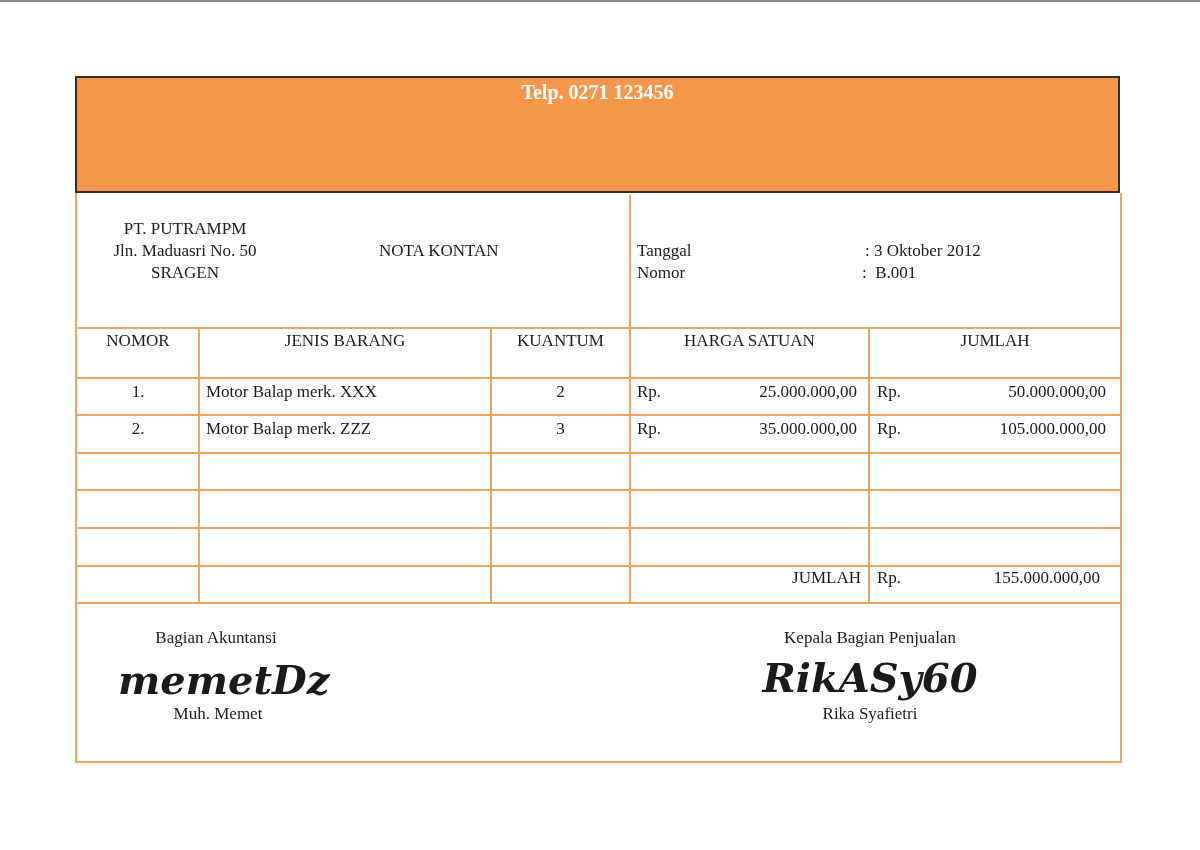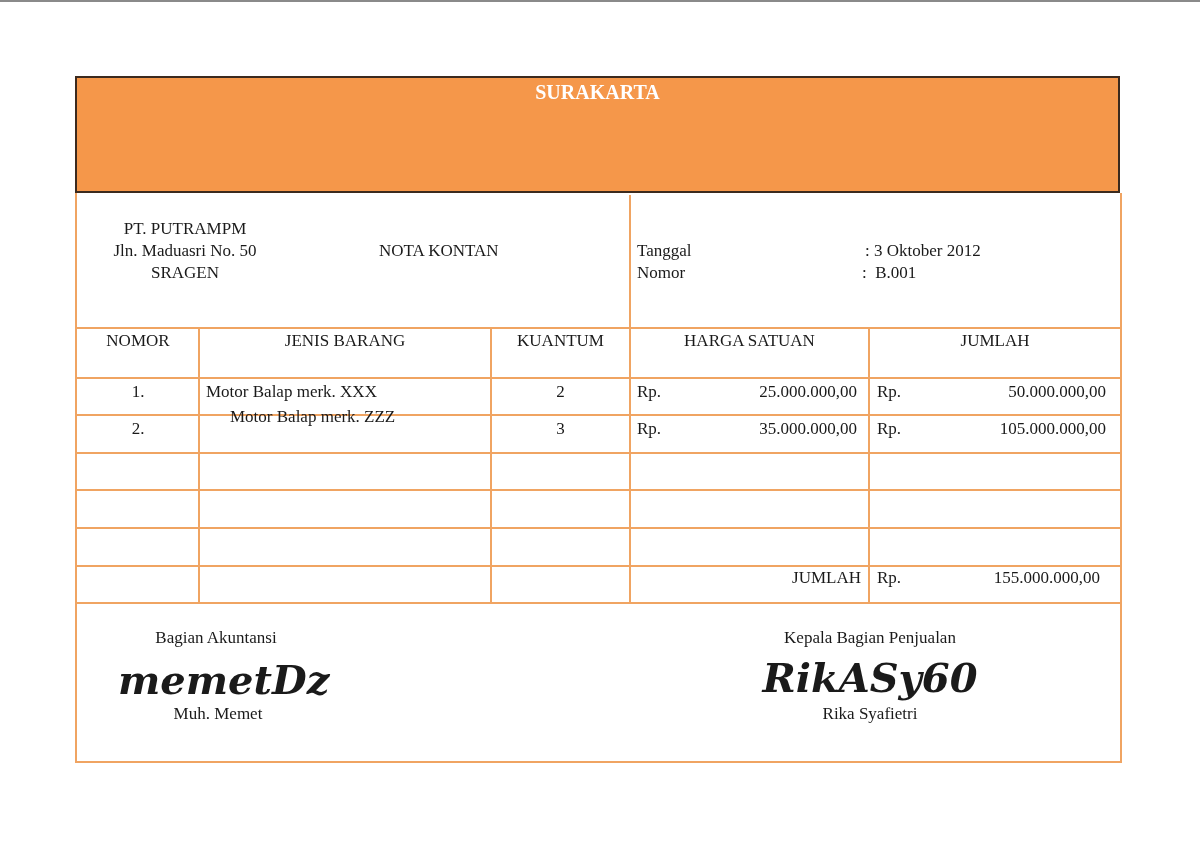--- a/index.html
+++ b/index.html
@@ -29,21 +29,21 @@
     position:absolute; white-space:nowrap; font-family:"DejaVu Serif", serif; font-style:italic;
     font-weight:bold; font-size:40px; letter-spacing:0px; text-align:center;
   }
 </style>
 </head>
 <body>
 
 <div class="topline"></div>
 
 <div class="header">
-  <div>SURAKARTA</div>
+  <div>Telp. 0271 123456</div>
 </div>
 
 <div class="frame"></div>
 
 <div class="vline" style="left:629px; top:195px; height:134px;"></div>
 
 <div class="hline" style="left:76px; top:327px; width:1045px;"></div>
 <div class="hline" style="left:76px; top:377px; width:1045px;"></div>
 <div class="hline" style="left:76px; top:414px; width:1045px;"></div>
 <div class="hline" style="left:76px; top:452px; width:1045px;"></div>
@@ -79,21 +79,21 @@
   <div class="t" style="left:206px; top:382px;">Motor Balap merk. XXX</div>
   <div class="t c" style="left:492px; top:382px; width:137px;">2</div>
   <div class="t" style="left:637px; top:382px;">Rp.</div>
   <div class="t r" style="left:660px; top:382px; width:197px;">25.000.000,00</div>
   <div class="t" style="left:877px; top:382px;">Rp.</div>
   <div class="t r" style="left:900px; top:382px; width:206px;">50.000.000,00</div>
 </div>
 
 <div>
   <div class="t b c" style="left:78px; top:419px; width:120px;">2.</div>
-  <div class="t" style="left:206px; top:407px;margin-left:24px;">Motor Balap merk. ZZZ</div>
+  <div class="t" style="left:206px; top:419px;">Motor Balap merk. ZZZ</div>
   <div class="t c" style="left:492px; top:419px; width:137px;">3</div>
   <div class="t" style="left:637px; top:419px;">Rp.</div>
   <div class="t r" style="left:660px; top:419px; width:197px;">35.000.000,00</div>
   <div class="t" style="left:877px; top:419px;">Rp.</div>
   <div class="t r" style="left:900px; top:419px; width:206px;">105.000.000,00</div>
 </div>
 
 <div class="t r" style="left:640px; top:568px; width:221px;">JUMLAH</div>
 <div class="t" style="left:877px; top:568px;">Rp.</div>
 <div class="t r" style="left:900px; top:568px; width:200px;">155.000.000,00</div>

